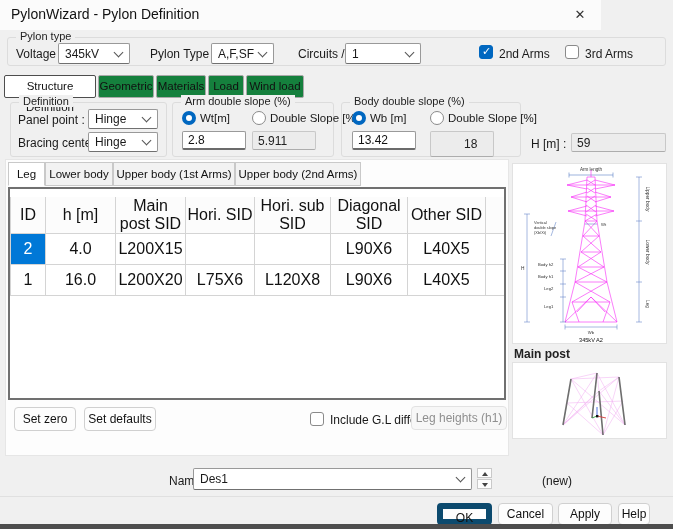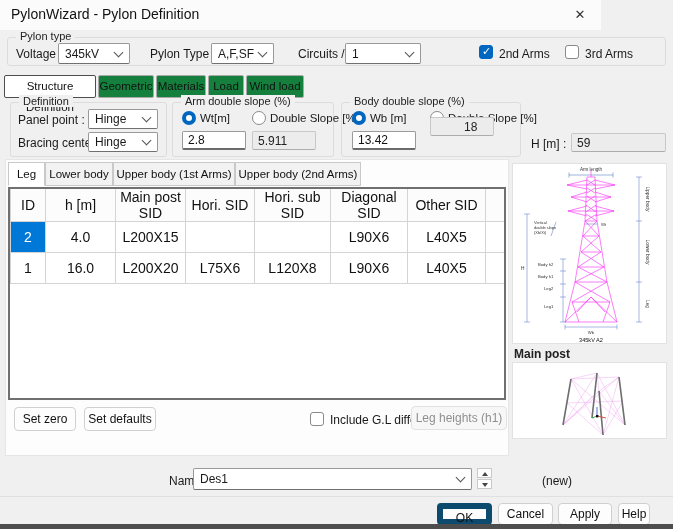--- a/index.html
+++ b/index.html
@@ -42,21 +42,21 @@
   
   .page { position:absolute; left:5px; top:159px; width:504px; height:297px; background:#fdfdfd;
     border:1px solid #e6e6e6; }
   
   .subtab { position:absolute; top:162px; height:24px; background:#f2f2f2; border:1px solid #c9c9c9;
     font-size:11.5px; text-align:center; line-height:22px; color:#111; }
   .subtab.active { background:#fff; border-bottom-color:#fff; z-index:2; }
   
   .gridwrap { position:absolute; left:8px; top:187px; width:498px; height:213px; background:#fff;
     border:2px solid #707070; overflow:hidden; }
-  table.grid { border-collapse:collapse; table-layout:fixed; width:494px; font-size:14px; }
+  table.grid { border-collapse:collapse; table-layout:fixed; width:494px; font-size:16px;margin-top:8px; }
   table.grid th { font-weight:normal; height:22px; border:1px solid #d4d4d4; border-top:none; background:#fcfcfc; color:#111; }
   table.grid td { height:31px; border:1px solid #d4d4d4; text-align:center; background:#fff; color:#111; }
   td.rowhead { background:#f0f0f0; }
   td.rowhead.selected { background:#0078d7; color:#fff; }
   td.graycell { background:#d9d9d9; }
   
   .btn { position:absolute; background:#fdfdfd; border:1px solid #d0d0d0; border-radius:4px;
     font-size:12px; text-align:center; color:#111; }
   .btn.dis { color:#8f8f8f; background:#f7f7f7; border-color:#e2e2e2; }
   .btn.primary { border:6px solid #0c4a6e; }
@@ -139,21 +139,21 @@
   <input class="tbox dis" style="left: 252px; top: 131px; width: 64px; height: 19px;" disabled="" value="5.911">
 
   <div class="group" style="left:341px; top:102px; width:180px; height:55px;">
     <span class="group-label">Body double slope (%)</span>
   </div>
   <span class="radio sel" style="left:352px; top:111px;"></span>
   <div class="lbl" style="left:370px; top:112px; font-size:11.5px;">Wb [m]</div>
   <span class="radio" style="left:430px; top:111px;"></span>
   <div class="lbl" style="left:448px; top:112px; font-size:11.5px;">Double Slope [%]</div>
   <input class="tbox" style="left: 352px; top: 131px; width: 64px; height: 19px;" value="13.42">
-  <input class="tbox dis" style="left: 430px; top: 117px; width: 64px; height: 19px; padding-left: 33px;" disabled="" value="18">
+  <input class="tbox dis" style="left: 430px; top: 131px; width: 64px; height: 26px; padding-left: 33px;" disabled="" value="18">
 
   <div class="lbl" style="left:531px; top:137px;">H [m] :</div>
   <input class="tbox dis" style="left: 571px; top: 133px; width: 95px; height: 19px;" disabled="" value="59">
 
   <div class="page"></div>
 
   <div class="subtab active" style="left:8px; width:37px;">Leg</div>
   <div class="subtab" style="left:45px; width:68px;">Lower body</div>
   <div class="subtab" style="left:113px; width:122px;">Upper body (1st Arms)</div>
   <div class="subtab" style="left:235px; width:126px;">Upper body (2nd Arms)</div>

